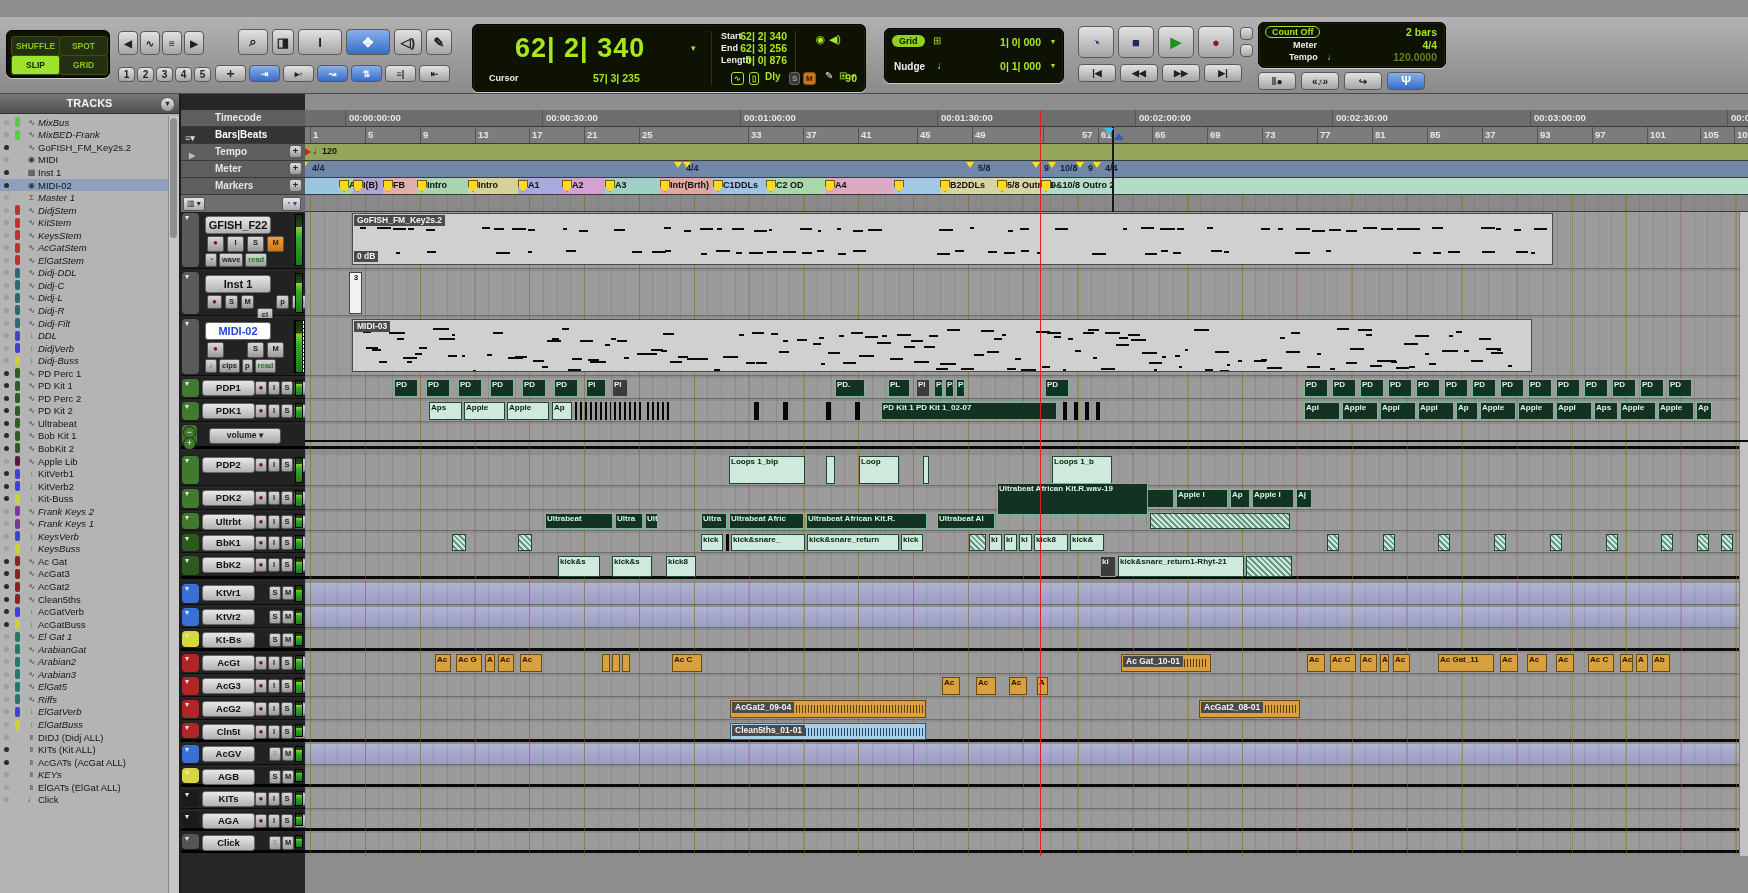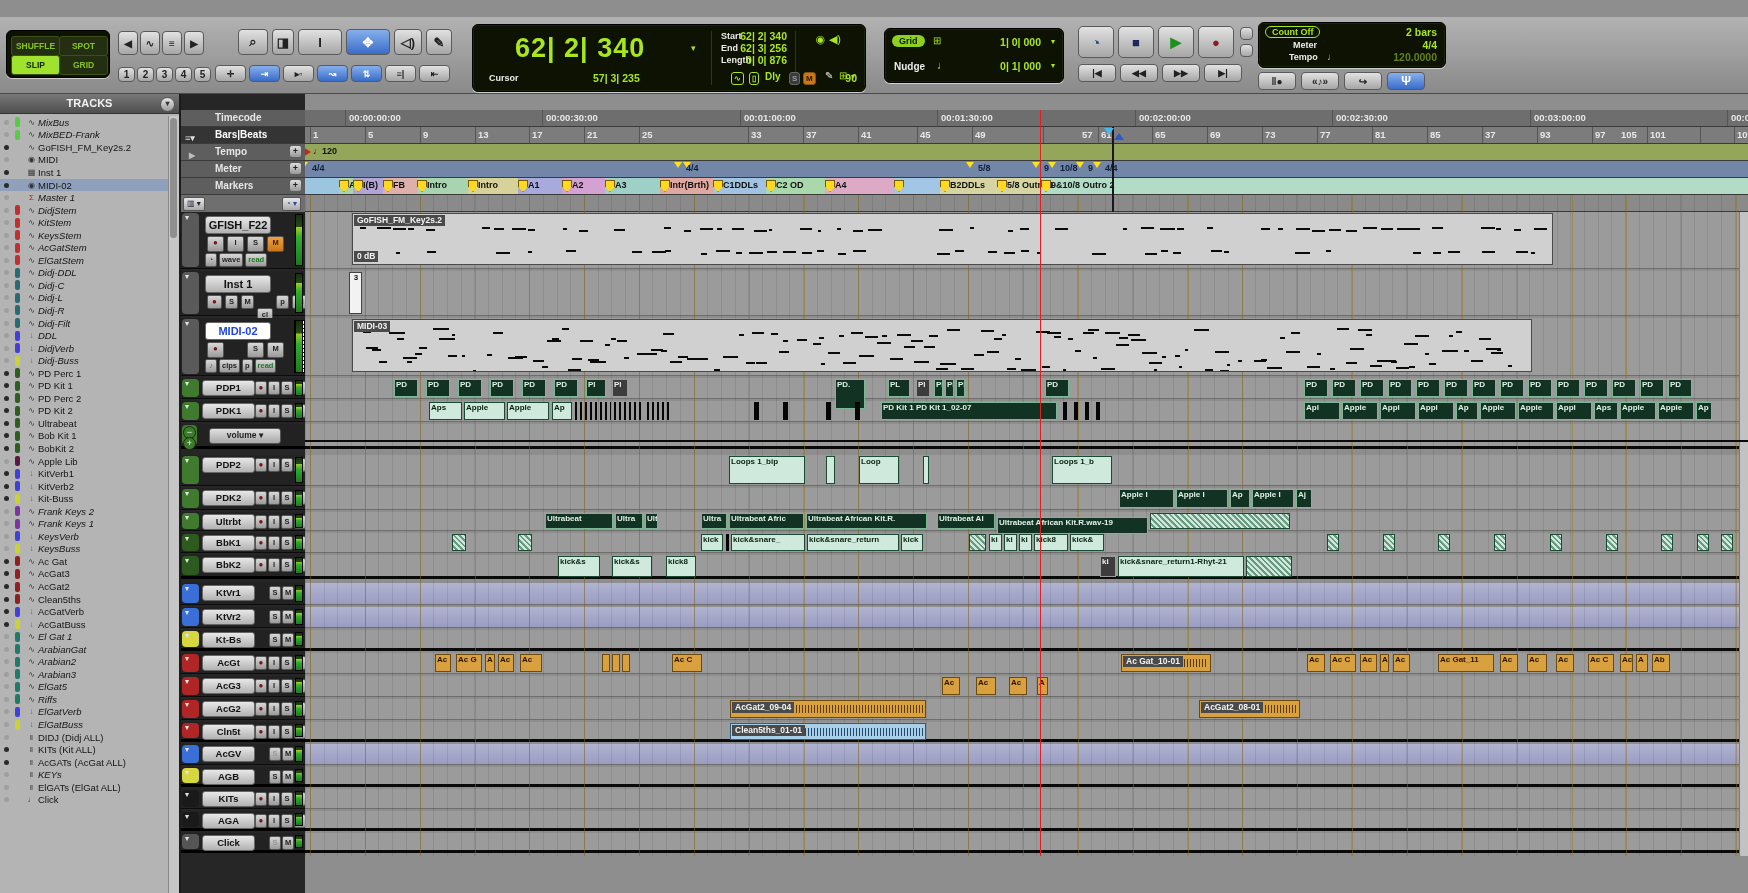--- a/index.html
+++ b/index.html
@@ -952,21 +952,21 @@
         <span class="rlab" style="left: 1125px;">85</span>
         <span class="rtick" style="left: 1122px;"></span>
         <span class="rlab" style="left: 1180px;">37</span>
         <span class="rtick" style="left: 1177px;"></span>
         <span class="rlab" style="left: 1235px;">93</span>
         <span class="rtick" style="left: 1232px;"></span>
         <span class="rlab" style="left: 1290px;">97</span>
         <span class="rtick" style="left: 1287px;"></span>
         <span class="rlab" style="left: 1345px;">101</span>
         <span class="rtick" style="left: 1342px;"></span>
-        <span class="rlab" style="left: 1316px;">105</span>
+        <span class="rlab" style="left: 1398px;">105</span>
         <span class="rtick" style="left: 1395px;"></span>
         <span class="rlab" style="left: 1432px;">109</span>
         <span class="rtick" style="left: 1429px;"></span>
       </div>
       <div class="ruler" style="top: 144px; height: 17px; background: rgb(147, 166, 90); padding-left: 16px;">
         <span style="position: absolute; left: -2px; top: 3px; width: 0px; height: 0px; border-top: 5px solid transparent; border-bottom: 5px solid transparent; border-left: 8px solid rgb(208, 32, 32);"></span>
         <span class="mettxt" style="left: 8px; color: rgb(16, 24, 0);">♩120</span>
       </div>
       <div class="ruler" style="top: 161px; height: 17px; background: rgb(114, 134, 168);">
         <span class="mtri" style="left: -5px;"></span>
@@ -1283,21 +1283,21 @@
       </div>
       <div class="trow" style="top: 378px; height: 21px;"></div>
       <div class="clip c-d" style="left: 394px; top: 379px; width: 24px; height: 18px;">PD</div>
       <div class="clip c-d" style="left: 426px; top: 379px; width: 24px; height: 18px;">PD</div>
       <div class="clip c-d" style="left: 458px; top: 379px; width: 24px; height: 18px;">PD</div>
       <div class="clip c-d" style="left: 490px; top: 379px; width: 24px; height: 18px;">PD</div>
       <div class="clip c-d" style="left: 522px; top: 379px; width: 24px; height: 18px;">PD</div>
       <div class="clip c-d" style="left: 554px; top: 379px; width: 24px; height: 18px;">PD</div>
       <div class="clip c-d" style="left: 586px; top: 379px; width: 20px; height: 18px;">PI</div>
       <div class="clip c-g" style="left: 612px; top: 379px; width: 16px; height: 18px;">Pl</div>
-      <div class="clip c-d" style="left: 835px; top: 379px; width: 30px; height: 30px;">PD.</div>
+      <div class="clip c-d" style="left: 835px; top: 379px; width: 30px; height: 18px;">PD.</div>
       <div class="clip c-d" style="left: 888px; top: 379px; width: 22px; height: 18px;">PL</div>
       <div class="clip c-g" style="left: 916px; top: 379px; width: 14px; height: 18px;">Pl</div>
       <div class="clip c-d" style="left: 934px; top: 379px; width: 9px; height: 18px;">Pi</div>
       <div class="clip c-d" style="left: 945px; top: 379px; width: 9px; height: 18px;">Pi</div>
       <div class="clip c-d" style="left: 956px; top: 379px; width: 9px; height: 18px;">Pi</div>
       <div class="clip c-d" style="left: 1045px; top: 379px; width: 24px; height: 18px;">PD</div>
       <div class="clip c-d" style="left: 1304px; top: 379px; width: 24px; height: 18px;">PD</div>
       <div class="clip c-d" style="left: 1332px; top: 379px; width: 24px; height: 18px;">PD</div>
       <div class="clip c-d" style="left: 1360px; top: 379px; width: 24px; height: 18px;">PD</div>
       <div class="clip c-d" style="left: 1388px; top: 379px; width: 24px; height: 18px;">PD</div>
@@ -1356,21 +1356,21 @@
       <div class="clip c-d" style="left: 1252px; top: 489px; width: 42px; height: 19px;">Apple I</div>
       <div class="clip c-d" style="left: 1296px; top: 489px; width: 16px; height: 19px;">Aj</div>
       <div class="trow" style="top: 512px; height: 19px;"></div>
       <div class="clip c-d" style="left: 545px; top: 513px; width: 68px; height: 16px;">Ultrabeat</div>
       <div class="clip c-d" style="left: 615px; top: 513px; width: 28px; height: 16px;">Ultra</div>
       <div class="clip c-d" style="left: 645px; top: 513px; width: 13px; height: 16px;">Ultr</div>
       <div class="clip c-d" style="left: 701px; top: 513px; width: 26px; height: 16px;">Ultra</div>
       <div class="clip c-d" style="left: 729px; top: 513px; width: 75px; height: 16px;">Ultrabeat Afric</div>
       <div class="clip c-d" style="left: 806px; top: 513px; width: 121px; height: 16px;">Ultrabeat African Kit.R.</div>
       <div class="clip c-d" style="left: 937px; top: 513px; width: 58px; height: 16px;">Ultrabeat Al</div>
-      <div class="clip c-d" style="left: 997px; top: 517px; width: 151px; height: 17px;">Ultrabeat African Kit.R.wav-19</div>
+      <div class="clip c-d" style="left: 997px; top: 483px; width: 151px; height: 32px;">Ultrabeat African Kit.R.wav-19</div>
       <div class="clip c-h" style="left: 1150px; top: 513px; width: 140px; height: 16px;"></div>
       <div class="trow" style="top: 533px; height: 20px;"></div>
       <div class="clip c-h" style="left: 452px; top: 534px; width: 14px; height: 17px;"></div>
       <div class="clip c-h" style="left: 518px; top: 534px; width: 14px; height: 17px;"></div>
       <div class="clip c-m" style="left: 701px; top: 534px; width: 22px; height: 17px;">kick</div>
       <div class="clip c-t1" style="left: 726px; top: 534px; width: 3px; height: 17px;"></div>
       <div class="clip c-m" style="left: 731px; top: 534px; width: 74px; height: 17px;">kick&amp;snare_</div>
       <div class="clip c-m" style="left: 807px; top: 534px; width: 92px; height: 17px;">kick&amp;snare_return</div>
       <div class="clip c-m" style="left: 901px; top: 534px; width: 22px; height: 17px;">kick</div>
       <div class="clip c-h" style="left: 969px; top: 534px; width: 17px; height: 17px;"></div>

